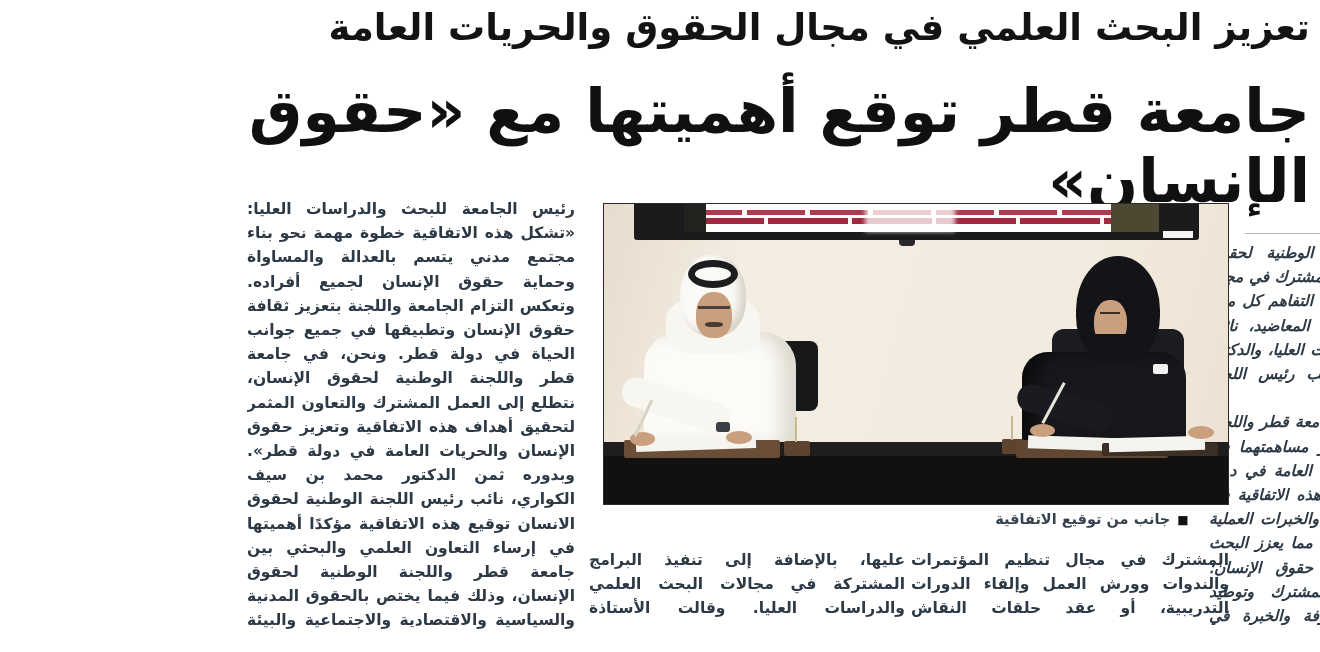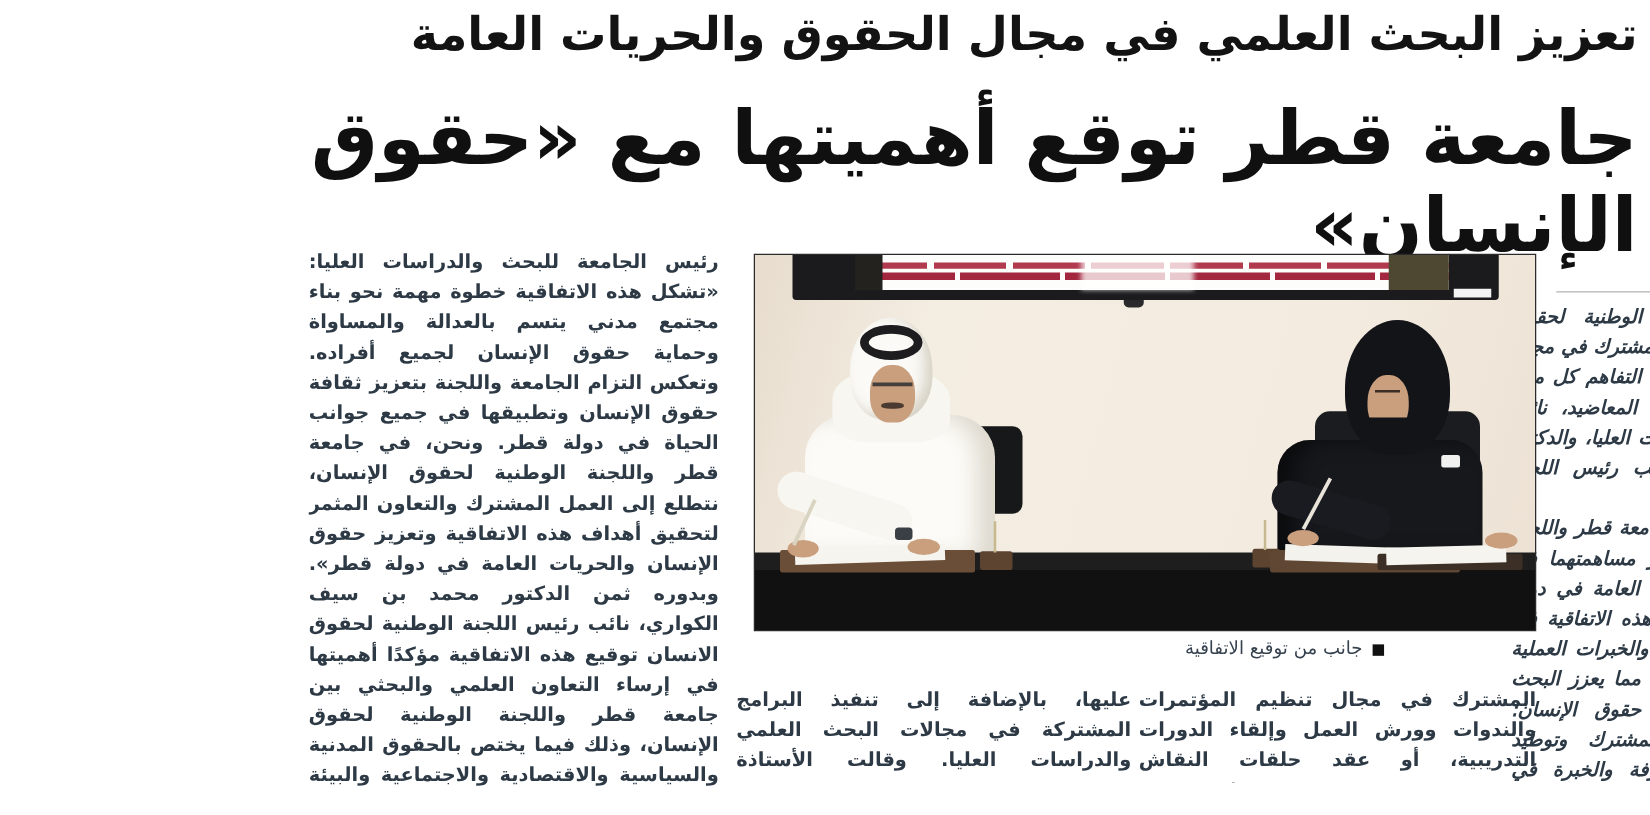--- a/index.html
+++ b/index.html
@@ -39,22 +39,22 @@
     font-size:15.5px;line-height:24.2px;font-weight:bold;color:#2d3a46;
     text-align:justify;overflow:hidden;
   }
   .bodytext p{margin:0;}
   .col-right{position:absolute;top:241px;left:966px;width:314px;height:390px;font-style:italic;}
   .col-left{position:absolute;top:197px;left:4px;width:328px;height:438px;}
   .col-mid-right{position:absolute;top:548px;left:668px;width:318px;height:78px;}
   .col-mid-left{position:absolute;top:548px;left:346px;width:316px;height:78px;}
   
   .caption{
-    position:absolute;top:511px;left:705px;width:320px;
-    text-align:left;font-size:14.5px;font-weight:normal;color:#36424f;
+    position:absolute;top:511px;left:689px;width:320px;
+    text-align:center;font-size:14.5px;font-weight:bold;color:#36424f;
   }
   .caption .bullet{font-size:12px;color:#111;margin-left:7px;}
   
   .photo{
     position:absolute;top:203px;left:360px;width:626px;height:302px;
     border:1px solid #2b2b2b;box-sizing:border-box;
     background:linear-gradient(105deg,#e7dccd 0%,#f4ede2 22%,#f3ebdf 70%,#ece1d3 100%);
     overflow:hidden;
   }
   .photo *{position:absolute;}

